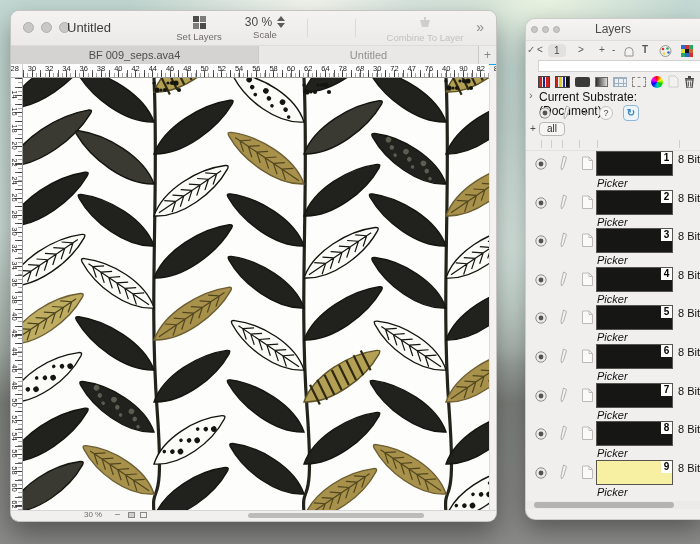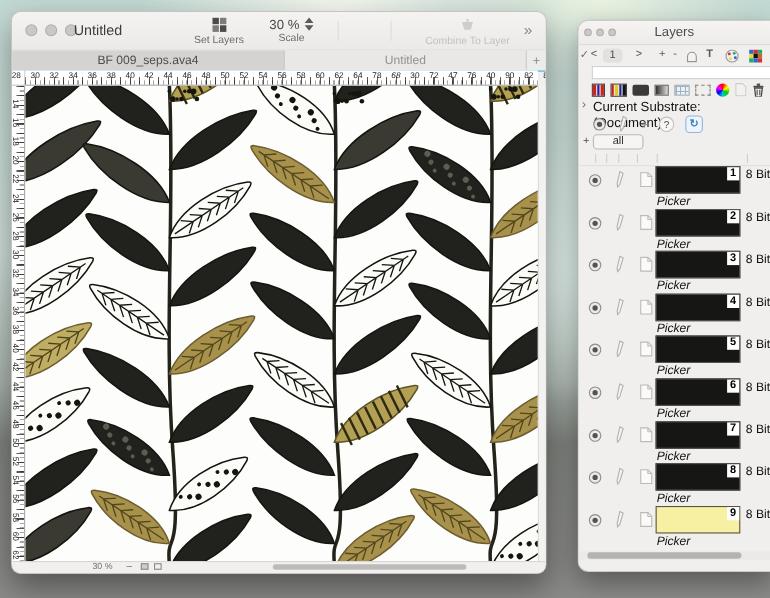--- a/index.html
+++ b/index.html
@@ -87,21 +87,21 @@
   .ic-wheel{width:12px;height:12px;border-radius:50%;
       background:conic-gradient(#f00,#ff0,#0c0,#0cc,#00f,#f0f,#f00);}
   .substrate-row{position:absolute;left:0;top:71px;width:100%;font-size:12px;color:#111;}
   .substrate-row .disc{position:absolute;left:3px;top:-1px;color:#6a6967;font-size:11px;}
   .substrate-row .lab{position:absolute;left:13px;top:0;}
   .tools-row{position:absolute;left:12px;top:86px;height:15px;display:flex;gap:10px;align-items:center;}
   .qmark{width:12px;height:12px;border:1px solid #c2c1bf;border-radius:50%;font-size:9px;color:#4a4947;text-align:center;line-height:12px;background:#f7f6f4;}
   .sync{width:14px;height:14px;border:1px solid #8fb6d8;border-radius:4px;background:#edf4fb;color:#3e86c0;font-size:10px;font-weight:bold;text-align:center;line-height:13px;}
   .all-row{position:absolute;left:0;top:103px;width:100%;height:14px;font-size:10px;color:#4a4947;}
   .all-row .plus{position:absolute;left:4px;top:1px;}
-  .all-btn{position:absolute;left:13px;top:0;border:1px solid #b9b8b6;border-radius:4px;background:#f6f5f3;padding:0 17px;font-size:10px;line-height:12px;color:#2e2d2b;}
+  .all-btn{position:absolute;left:13px;top:0;border:1px solid #b9b8b6;border-radius:4px;background:#f6f5f3;padding:0 7px;font-size:10px;line-height:12px;color:#2e2d2b;}
   .list-header{position:absolute;left:0;top:119px;width:100%;height:12px;border-bottom:1px solid #e2e1df;}
   .list-header i{position:absolute;top:2px;width:1px;height:8px;background:#cfcecb;}
   .layer-rows{position:absolute;left:0;top:132px;width:100%;}
   .layer-row{position:relative;height:38.6px;}
   .lr-eye{position:absolute;left:8px;top:6px;}
   .lr-pencil{position:absolute;left:33px;top:4px;}
   .lr-page{position:absolute;left:55px;top:5px;}
   .lr-swatch{position:absolute;left:70px;top:0;width:77px;height:25px;border:1px solid #55544f;box-sizing:border-box;}
   .lr-badge{position:absolute;right:0;top:0;min-width:9px;height:12px;background:#fff;color:#000;font-size:10px;font-weight:bold;text-align:center;line-height:12px;padding:0 1px;}
   .lr-bit{position:absolute;left:152px;top:2px;font-size:11px;color:#111;}

